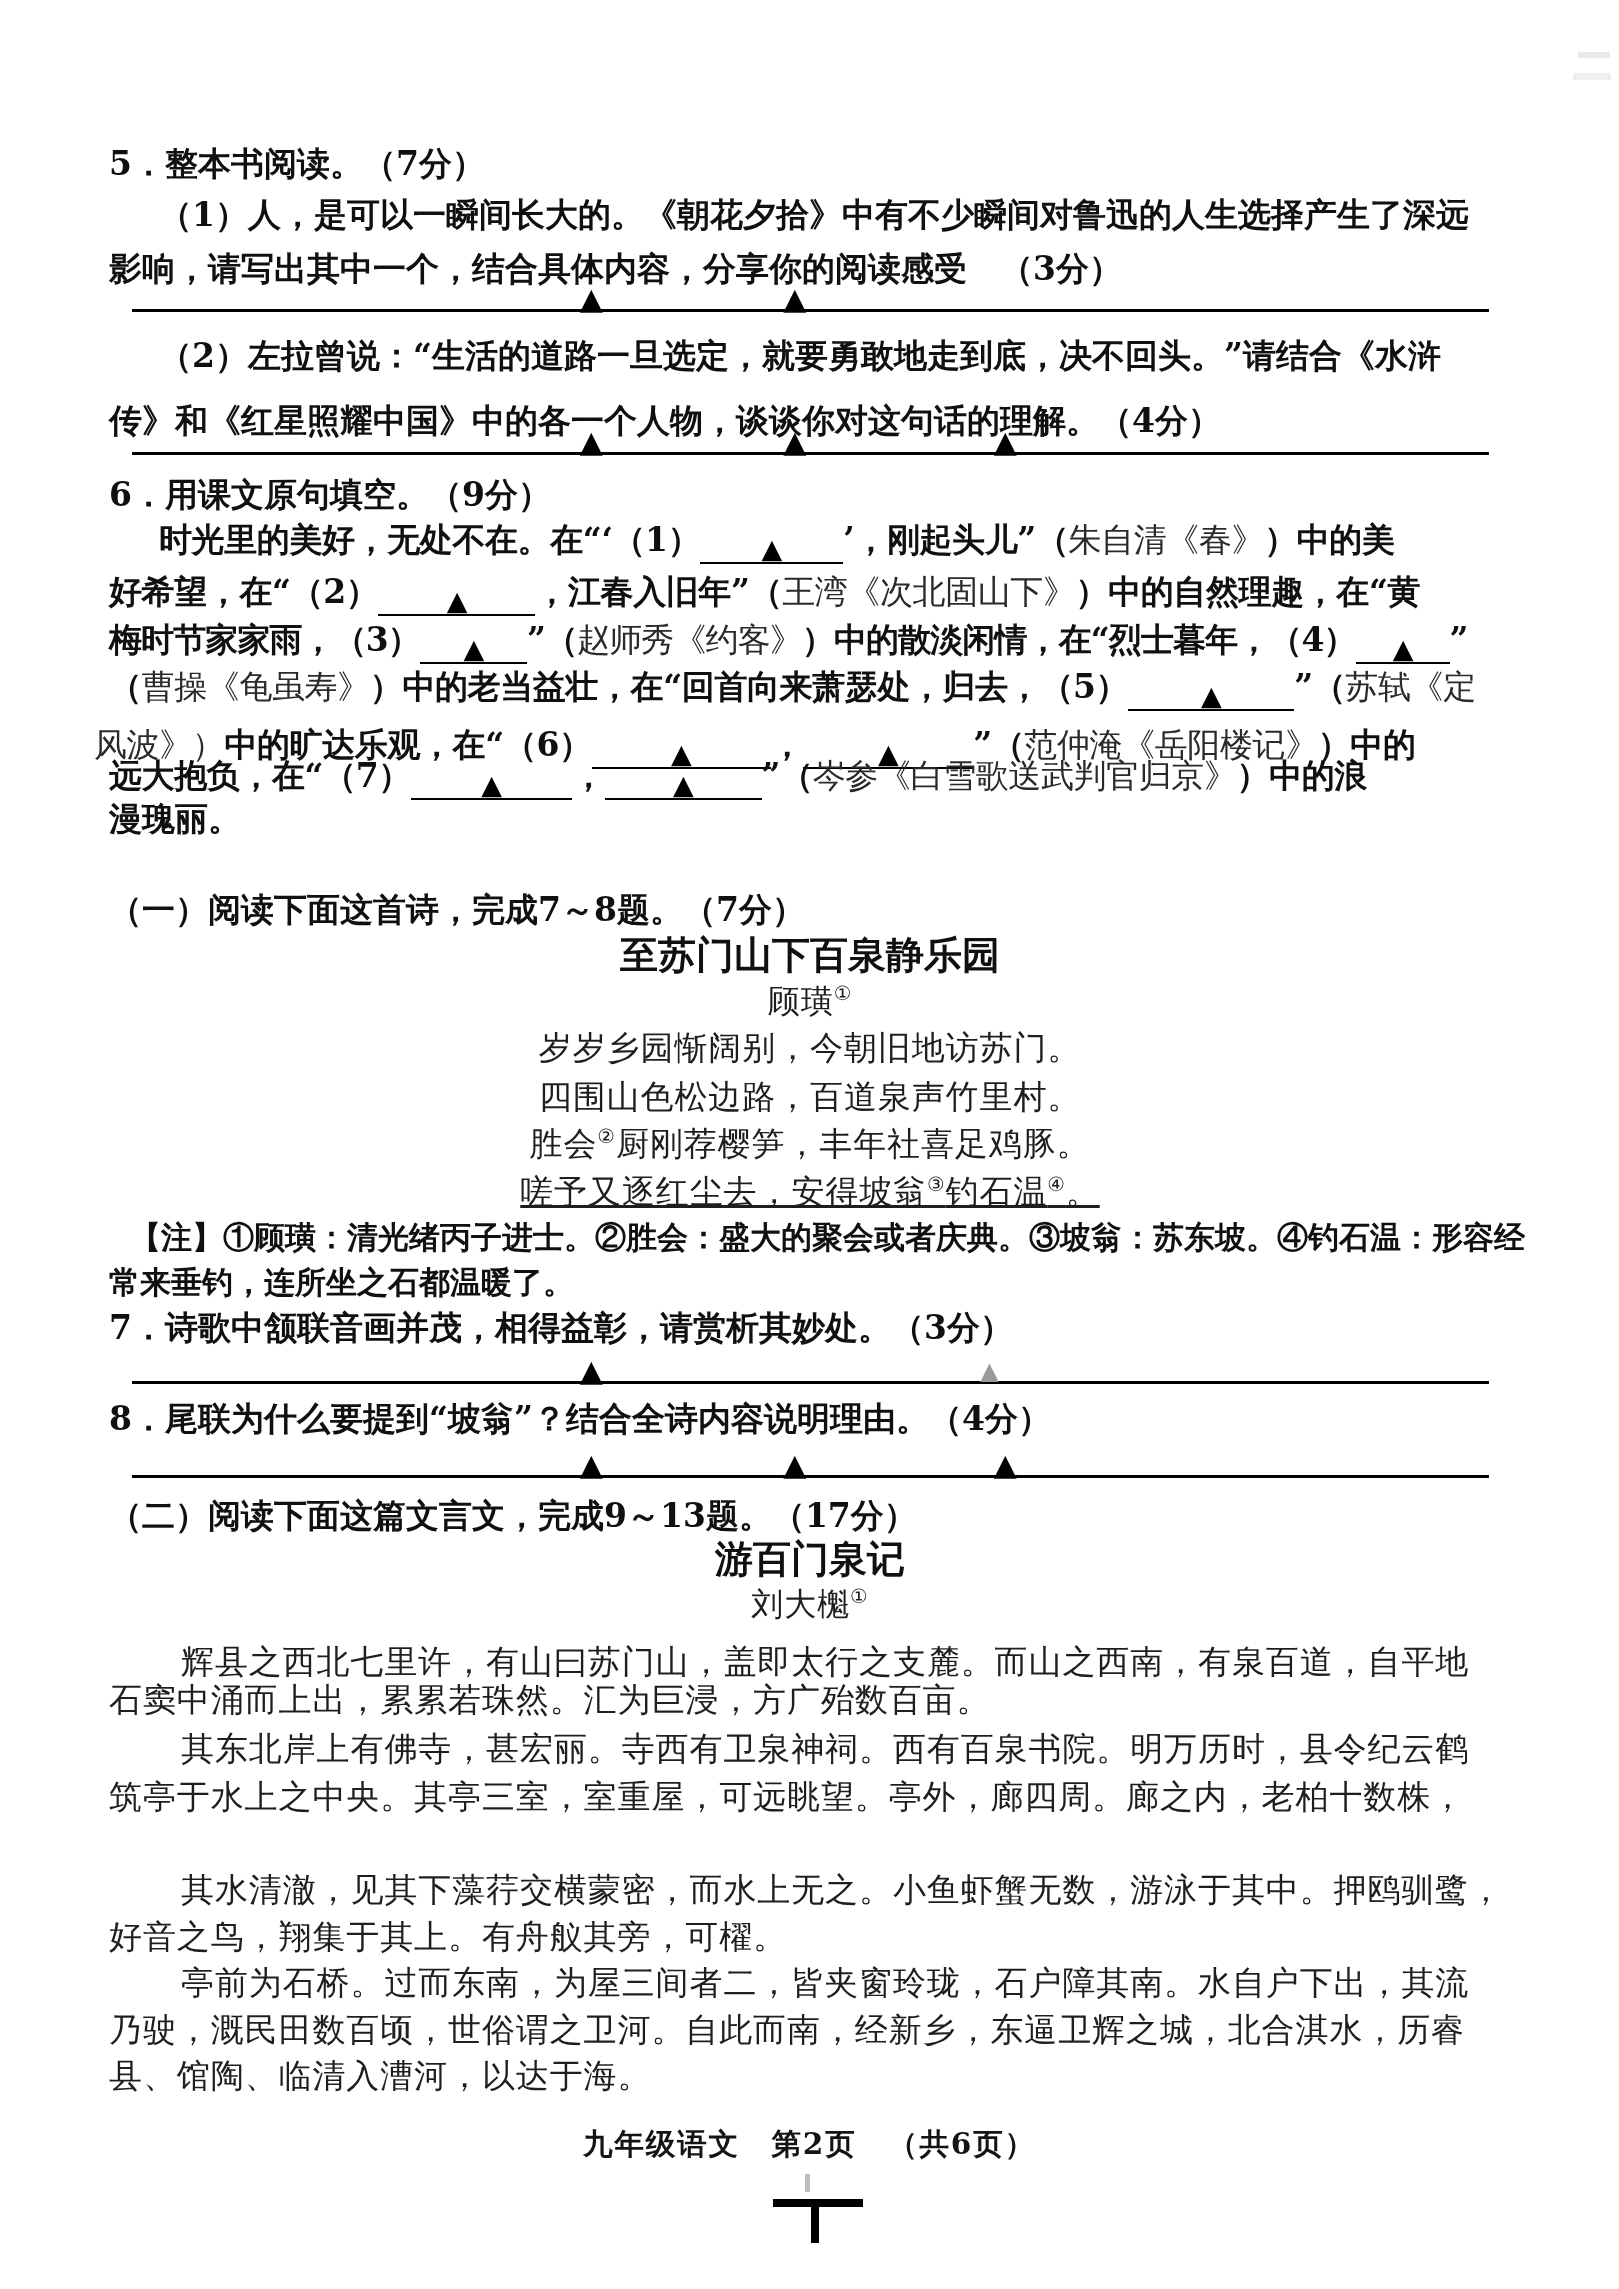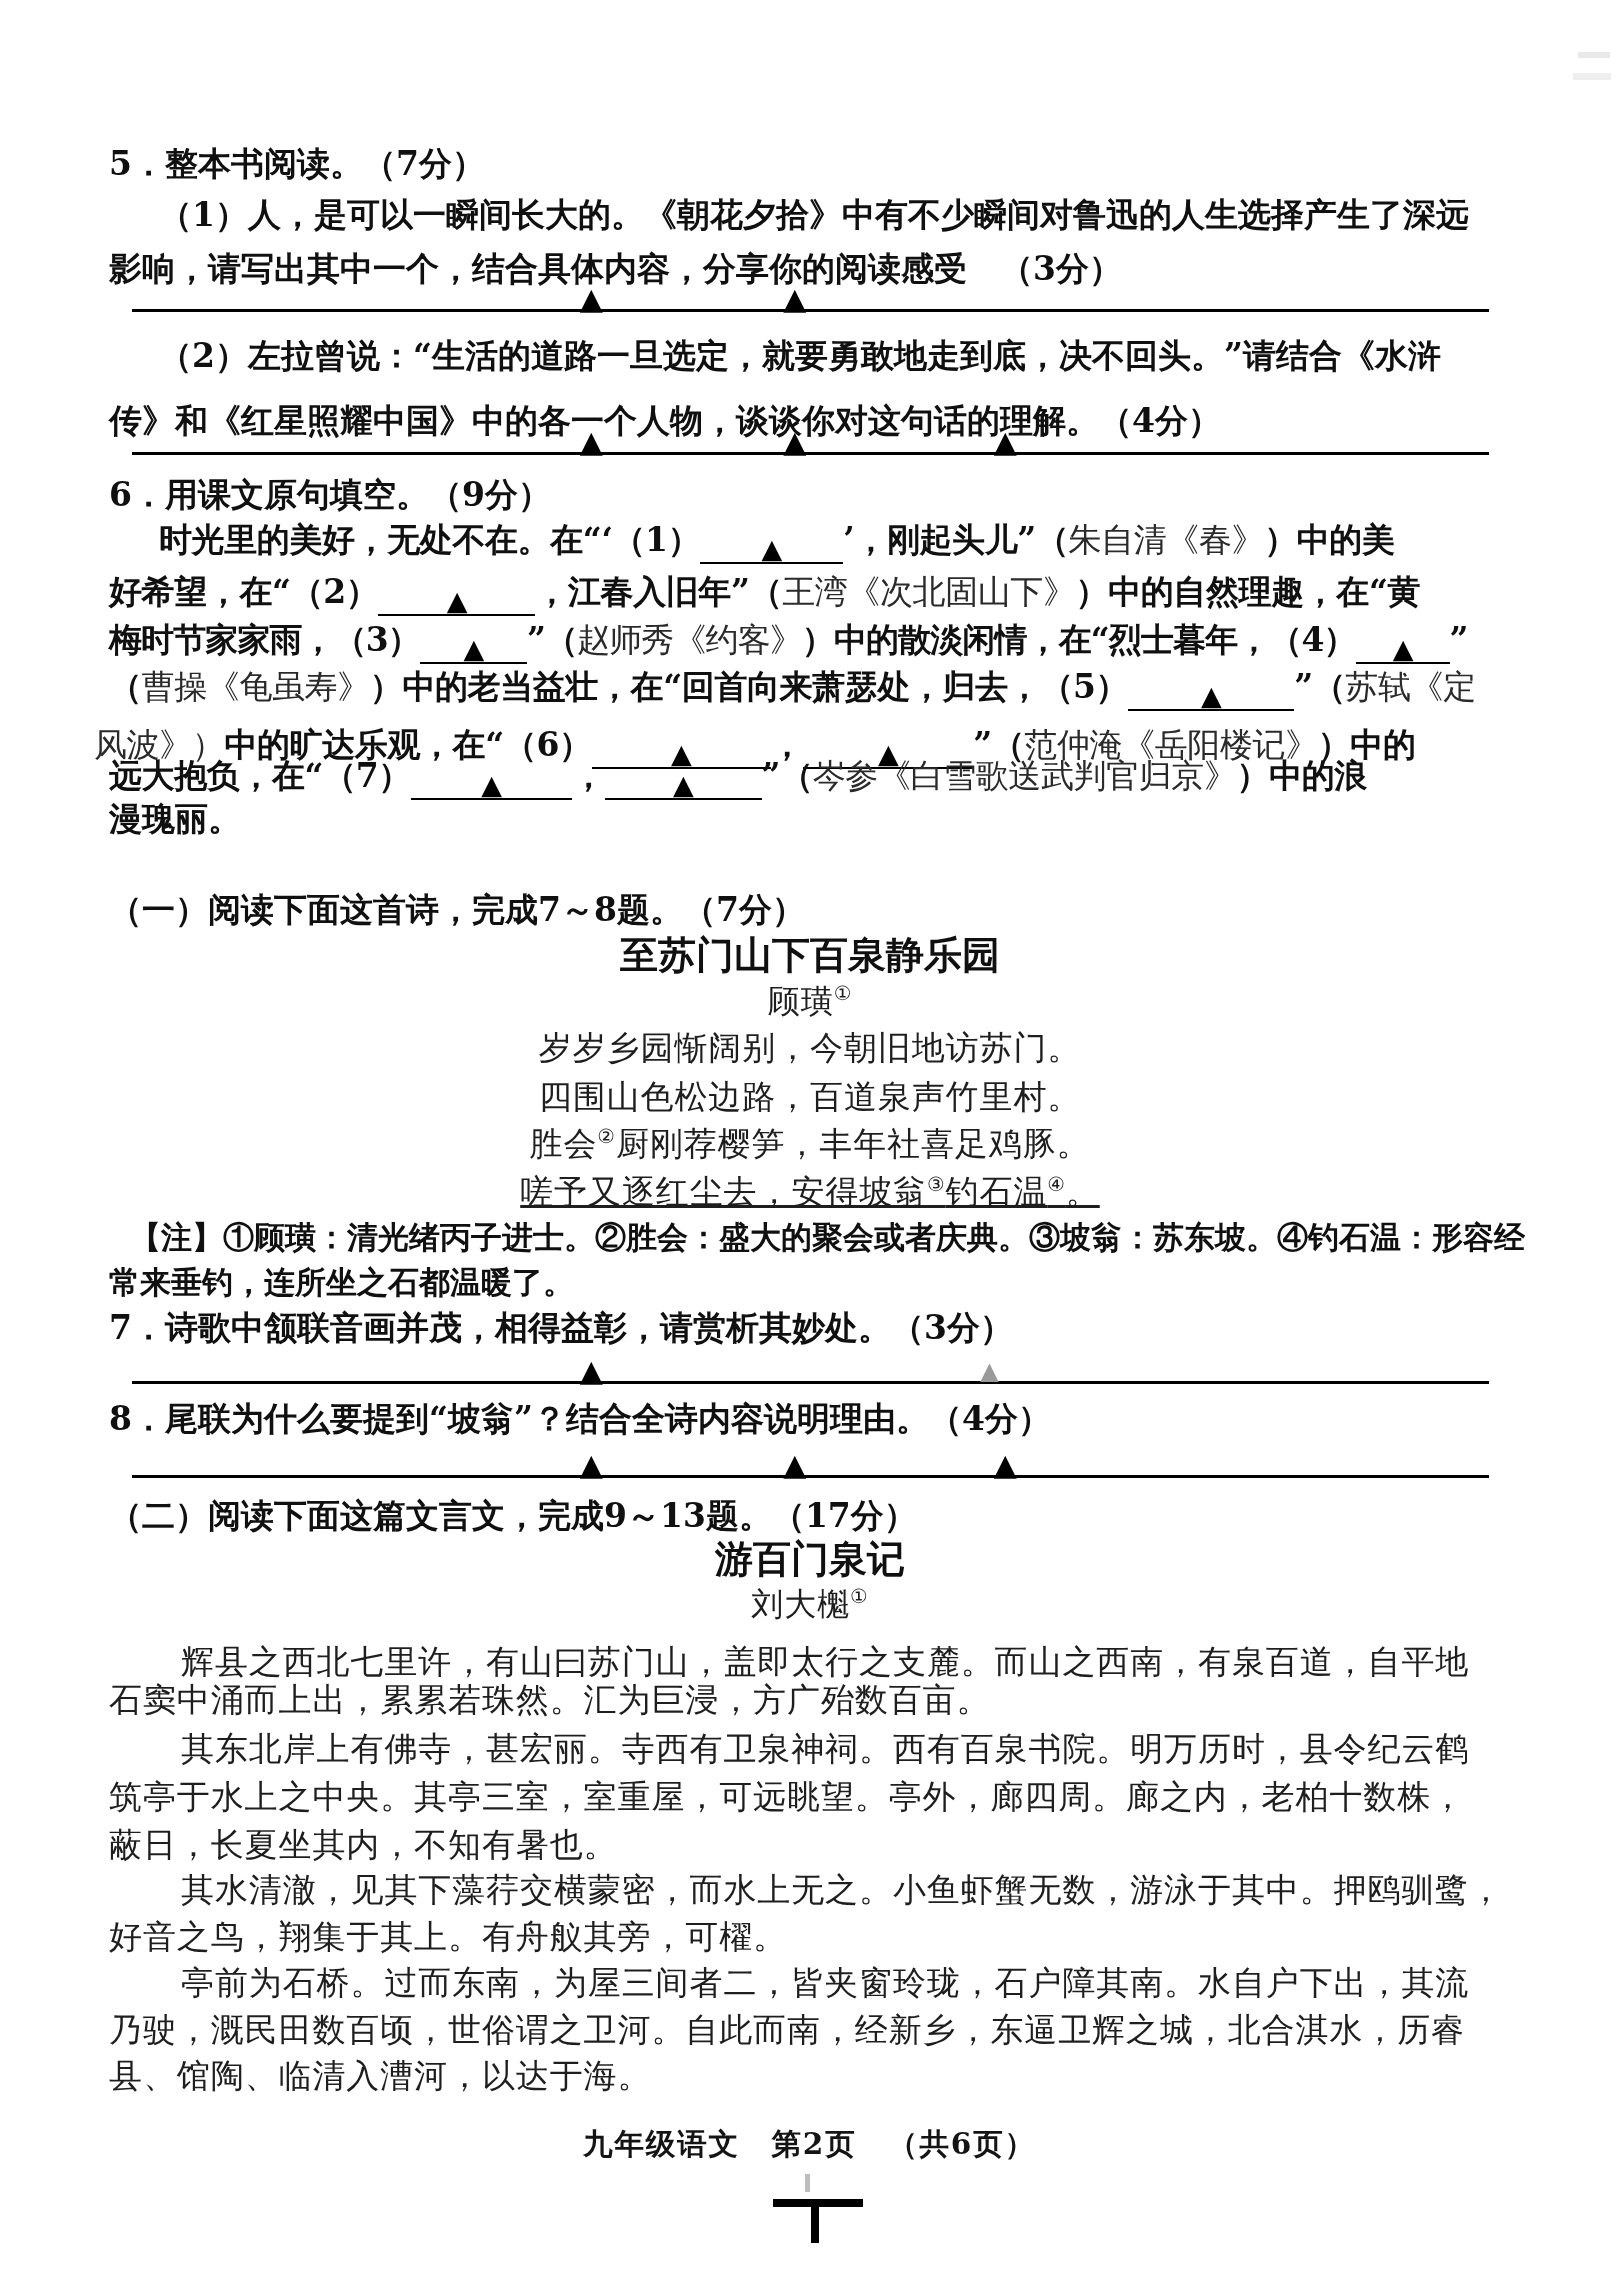--- a/index.html
+++ b/index.html
@@ -119,21 +119,20 @@
   <div class="line bold t42 center" style="top:1537px;">游百门泉记</div>
   <div class="line kai t36 center" style="top:1583px;">
     <span>刘大櫆</span><sup class="sup">①</sup>
   </div>
 
   <div class="line kai" style="left:181px;top:1630px;margin-top:10px;">辉县之西北七里许，有山曰苏门山，盖即太行之支麓。而山之西南，有泉百道，自平地</div>
   <div class="line kai" style="left:109px;top:1678px;">石窦中涌而上出，累累若珠然。汇为巨浸，方广殆数百亩。</div>
 
   <div class="line kai" style="left:181px;top:1727px;">其东北岸上有佛寺，甚宏丽。寺西有卫泉神祠。西有百泉书院。明万历时，县令纪云鹤</div>
   <div class="line kai" style="left:109px;top:1775px;">筑亭于水上之中央。其亭三室，室重屋，可远眺望。亭外，廊四周。廊之内，老柏十数株，</div>
-  <div class="line kai" style="left:109px;top:1823px;">蔽日，长夏坐其内，不知有暑也。</div>
 
   <div class="line kai" style="left:181px;top:1868px;">其水清澈，见其下藻荇交横蒙密，而水上无之。小鱼虾蟹无数，游泳于其中。押鸥驯鹭，</div>
   <div class="line kai" style="left:109px;top:1915px;">好音之鸟，翔集于其上。有舟舣其旁，可櫂。</div>
 
   <div class="line kai" style="left:181px;top:1961px;">亭前为石桥。过而东南，为屋三间者二，皆夹窗玲珑，石户障其南。水自户下出，其流</div>
   <div class="line kai" style="left:109px;top:2008px;">乃驶，溉民田数百顷，世俗谓之卫河。自此而南，经新乡，东逼卫辉之城，北合淇水，历睿</div>
   <div class="line kai" style="left:109px;top:2054px;">县、馆陶、临清入漕河，以达于海。</div>
 
   <div class="footer-line">九年级语文　第2页　（共6页）</div>
 

